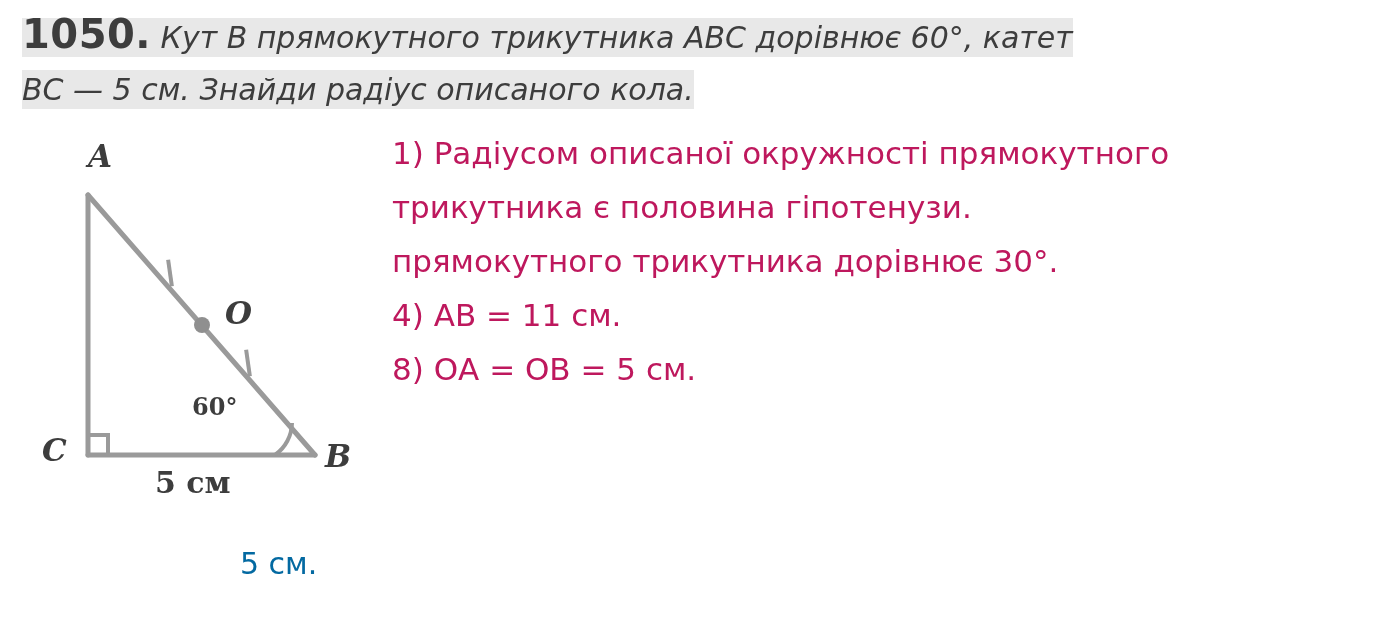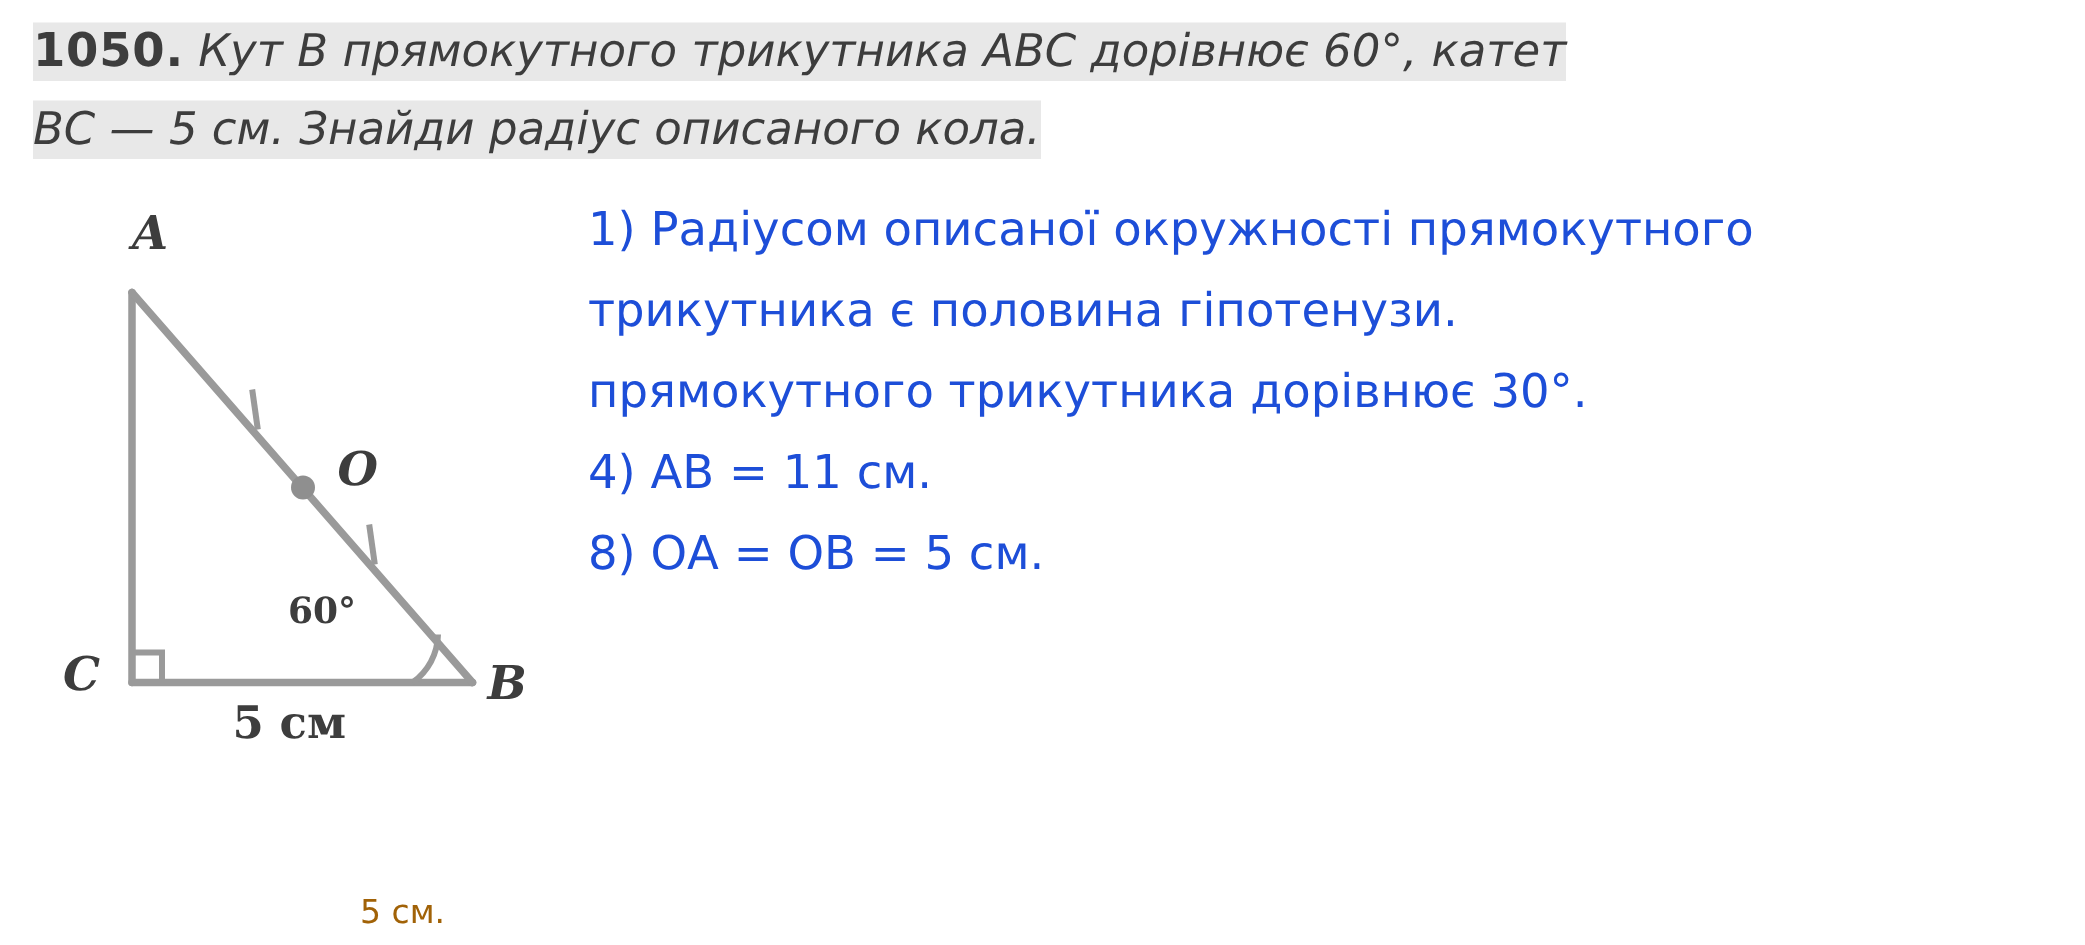--- a/index.html
+++ b/index.html
@@ -29,21 +29,21 @@
     line-height: 52px;
     white-space: nowrap;
   }
   .stmt-line span.hl {
     background: #e8e8e8;
     padding: 2px 0;
   }
   .stmt-number {
     font-weight: bold;
     font-style: normal;
-    font-size: 31px;
+    font-size: 40px;
     letter-spacing: 0.5px;
   }
 
   
   #figure {
     position: absolute;
     left: 20px;
     top: 120px;
     width: 370px;
     height: 400px;
@@ -66,37 +66,37 @@
   #label-O { left: 205px; top: 175px; }
   #label-C { left: 22px;  top: 312px; }
   #label-B { left: 305px; top: 318px; }
   #label-angle { left: 172px; top: 272px; font-style: normal; font-size: 24px; }
   #label-side  { left: 135px; top: 345px; font-style: normal; font-size: 30px; }
 
   
   #answer-note {
     position: absolute;
     left: 240px;
-    top: 596px;
-    font-size: 22px;
-    color: #a16207;
+    top: 546px;
+    font-size: 30px;
+    color: #0369a1;
     white-space: nowrap;
   }
 
   
   #solution {
     position: absolute;
     left: 392px;
     top: 126px;
     width: 990px;
   }
   .sol-line {
     font-size: 31px;
     line-height: 54px;
-    color: #1d4ed8;
+    color: #be185d;
     white-space: nowrap;
   }
 </style>
 </head>
 <body>
 
 <div id="problem-statement">
   <div class="stmt-line">
     <span class="hl">
       <span class="stmt-number">1050.</span>

